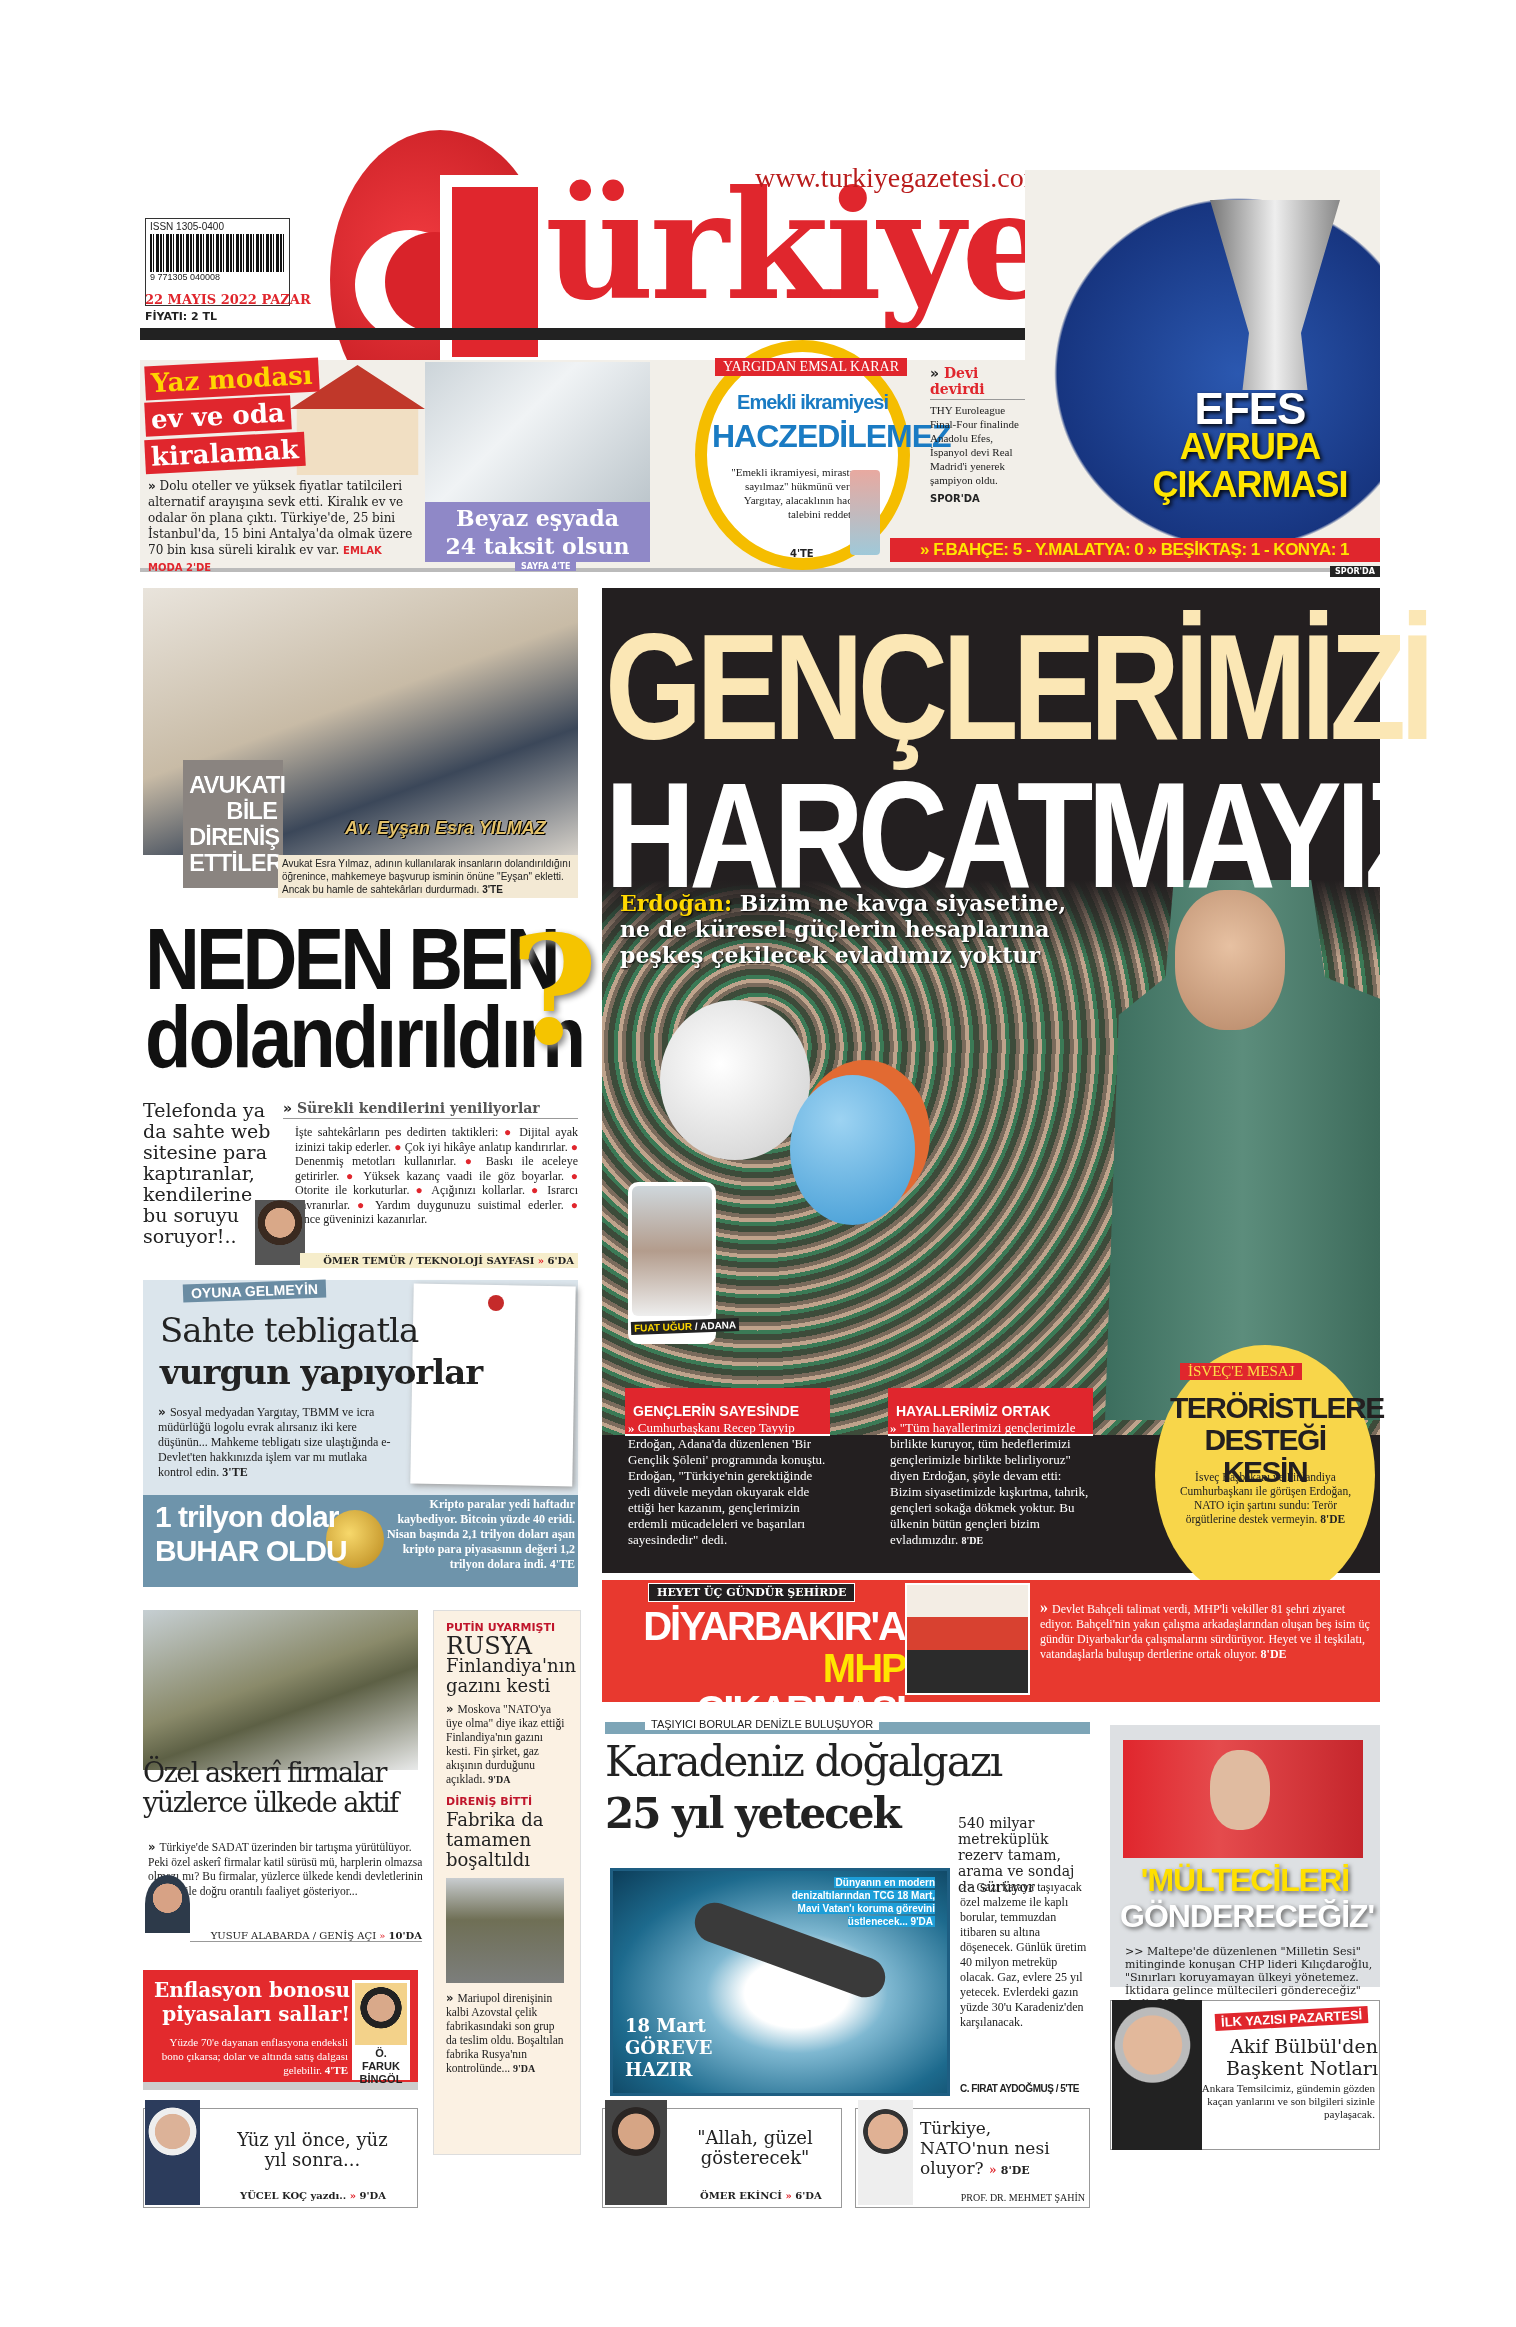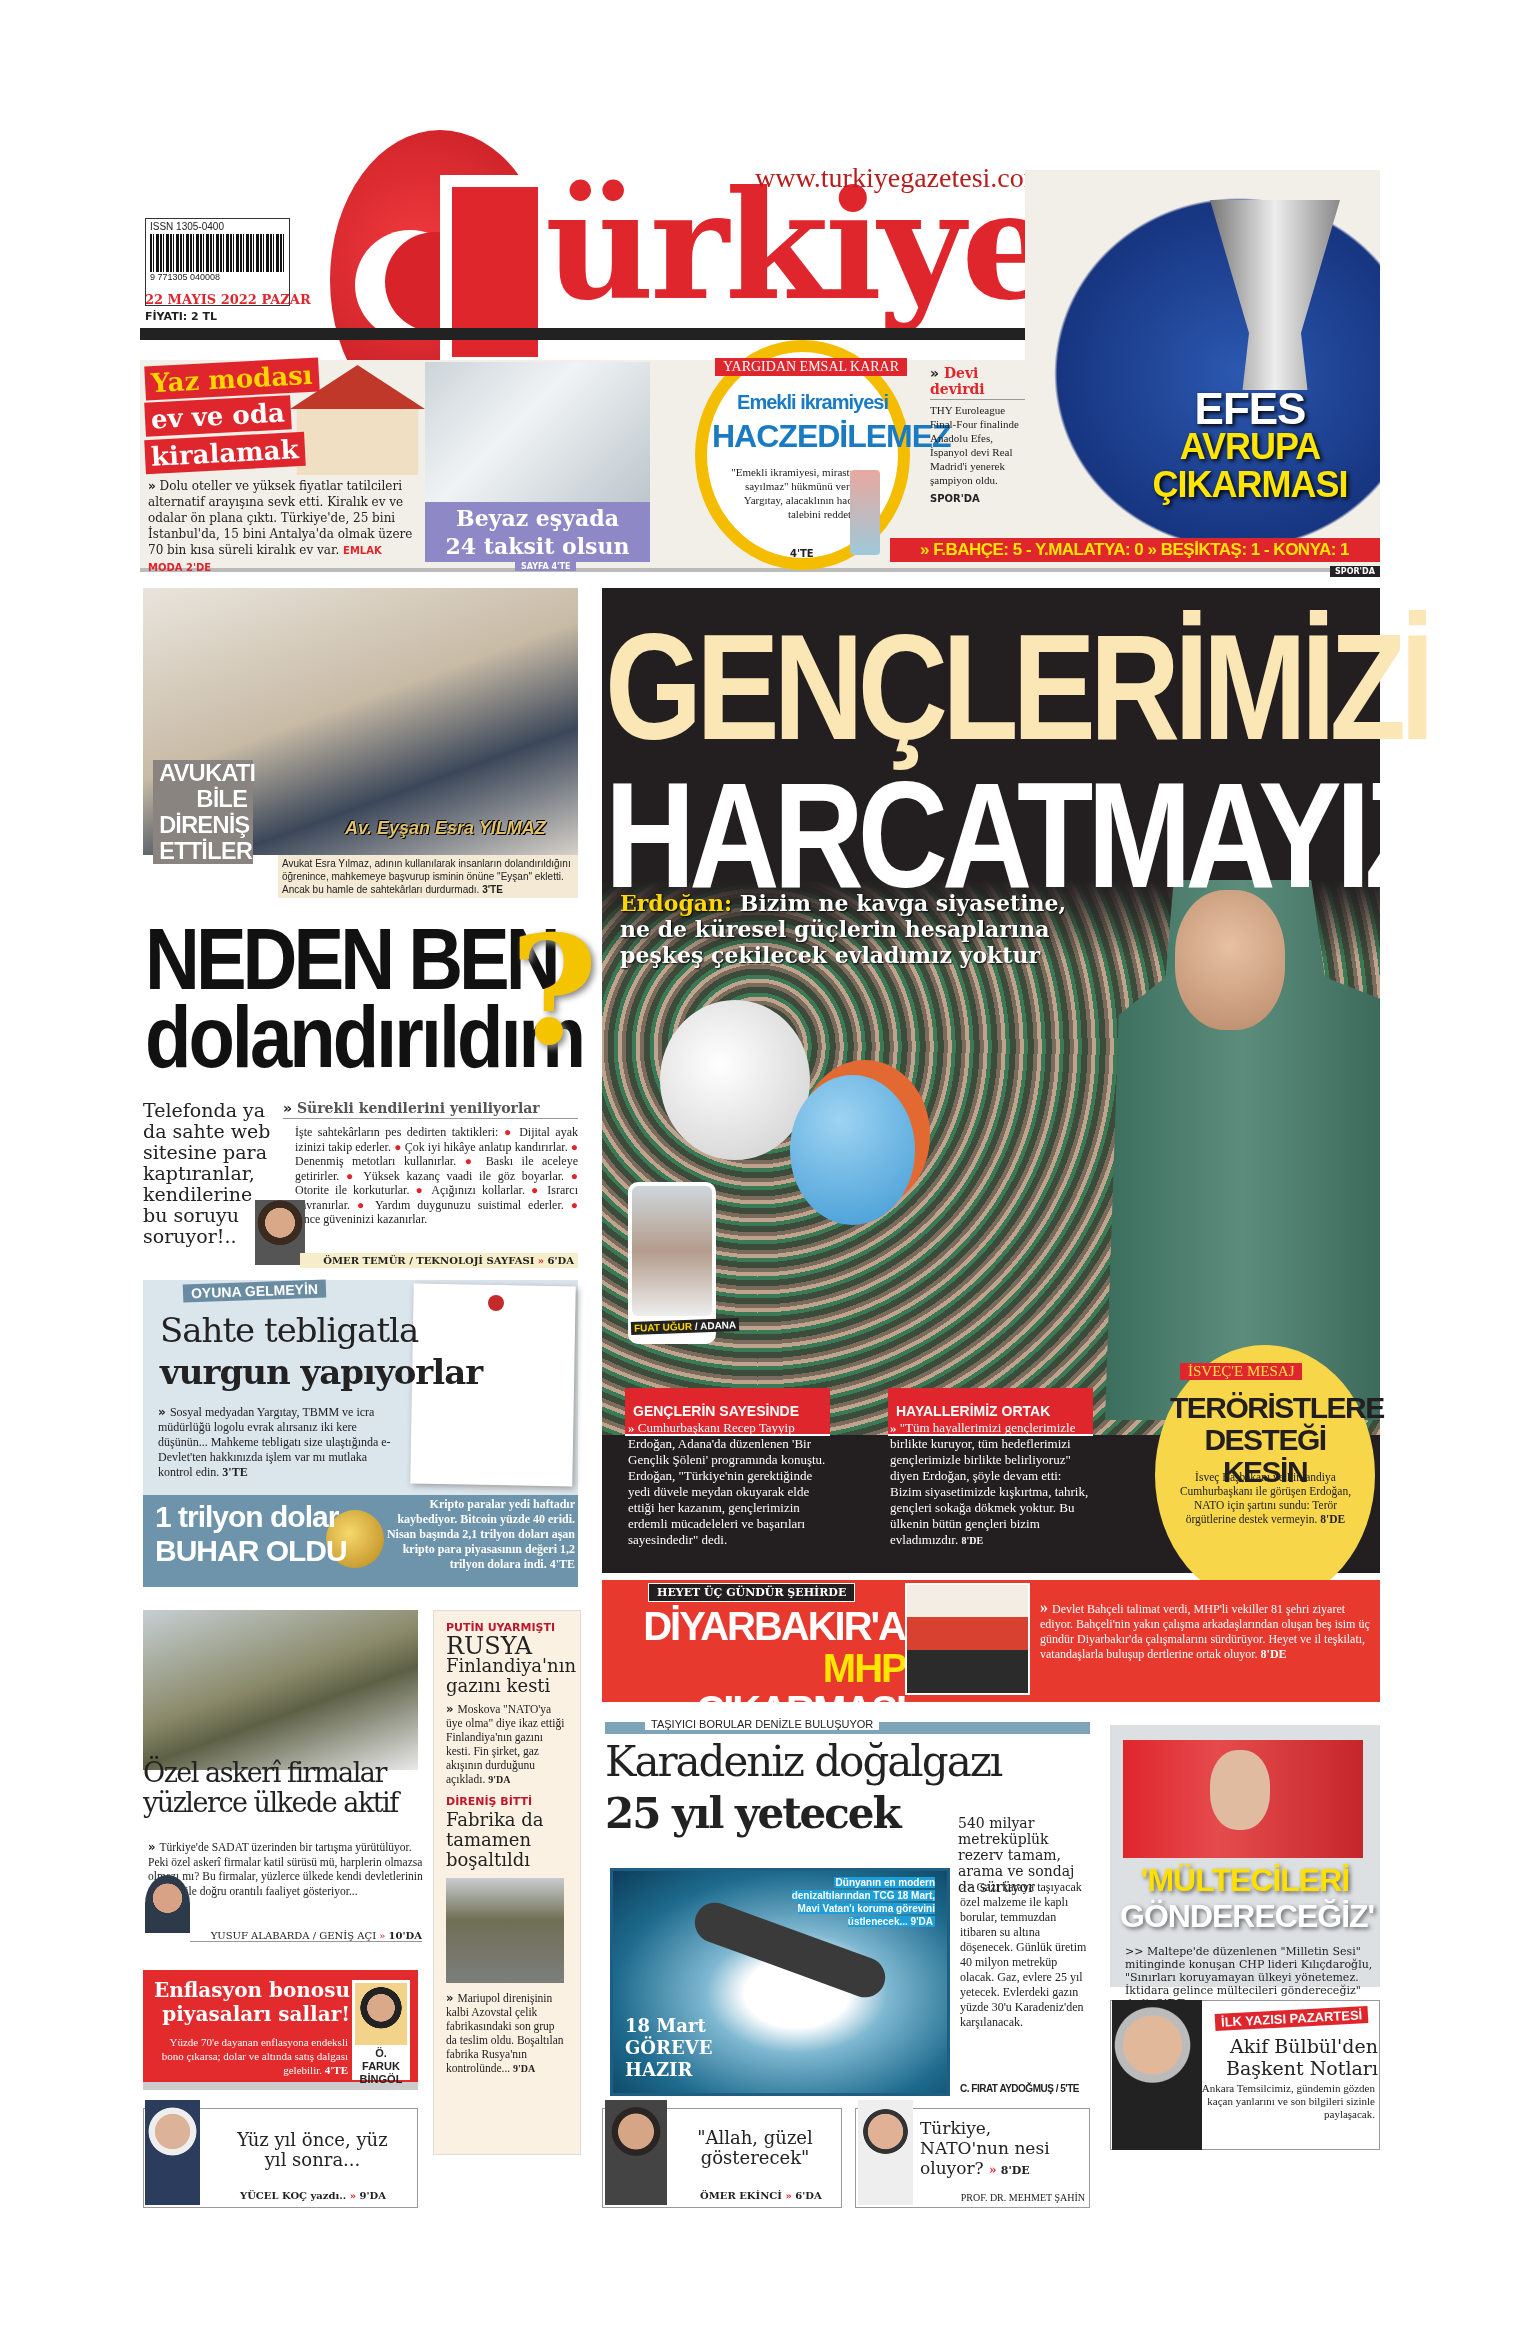--- a/index.html
+++ b/index.html
@@ -43,21 +43,21 @@
 #efes-small b{font-size:10px;font-family:"DejaVu Sans",sans-serif}
 #efes-photo{left:1025px;top:170px;width:355px;height:370px;background:radial-gradient(ellipse at 60% 55%,#2b58b0,#173580 60%,#f2efe9 61%);}
 #cup{left:1210px;top:200px;width:130px;height:190px;background:linear-gradient(90deg,#777,#eee,#888);clip-path:polygon(0 0,100% 0,70% 70%,75% 100%,25% 100%,30% 70%)}
 #efes-title{left:1150px;top:390px;width:200px;text-align:center;font-family:"Liberation Sans",sans-serif;font-weight:bold;line-height:38px;letter-spacing:-1px;text-shadow:2px 2px 4px #000}
 #efes-title .w{color:#fff;font-size:44px}
 #efes-title .y{color:#ffe500;font-size:36px}
 #score-bar{left:890px;top:538px;width:490px;height:24px;background:#e0262d;color:#ffe500;font-family:"Liberation Sans",sans-serif;font-weight:bold;font-size:17px;padding-left:30px;line-height:24px;letter-spacing:-.5px}
 #spor-tag{left:1330px;top:566px;background:#222;color:#fff;font-size:8px;font-weight:bold;padding:1px 5px;font-family:"DejaVu Sans",sans-serif}
 
 #lawyer-photo{left:143px;top:588px;width:435px;height:267px;background:linear-gradient(160deg,#e9e4dc,#c8bba6 45%,#3b4759 70%,#d6d1c9)}
-#lawyer-tag{left:153px;top:760px;width:100px;text-align:right;color:#fff;font-family:"Liberation Sans",sans-serif;font-weight:bold;font-size:24px;line-height:26px;letter-spacing:-1px;text-shadow:0 0 0 #000;background:#8a8480;padding:0 6px}
+#lawyer-tag{left:183px;top:760px;width:100px;text-align:right;color:#fff;font-family:"Liberation Sans",sans-serif;font-weight:bold;font-size:24px;line-height:26px;letter-spacing:-1px;text-shadow:0 0 0 #000;background:#8a8480;padding:12px 6px}
 #lawyer-name{left:345px;top:818px;color:#e2c16a;font-family:"Liberation Sans",sans-serif;font-weight:bold;font-style:italic;font-size:18px;text-shadow:1px 1px 0 #000,-1px -1px 0 #000}
 #lawyer-caption{left:278px;top:855px;width:300px;font-family:"Liberation Sans",sans-serif;font-size:10px;line-height:13px;background:#f3e9d4;padding:2px 4px}
 #neden{left:145px;top:920px;font-family:"Liberation Sans",sans-serif;font-weight:bold;font-size:76px;line-height:68px;letter-spacing:-4px;color:#111;transform:scaleY(1.15);transform-origin:top left}
 #qmark{left:510px;top:915px;color:#f5c400;font-family:"DejaVu Serif",serif;font-weight:bold;font-size:150px;line-height:1;text-shadow:3px 3px 6px #888}
 #telefonda{left:143px;top:1100px;width:130px;font-family:"DejaVu Serif",serif;font-size:19px;line-height:21px}
 #surekli-h{left:283px;top:1100px;width:295px;font-family:"DejaVu Serif",serif;font-weight:bold;font-size:14px;color:#555;border-bottom:1px solid #999;padding-bottom:2px}
 #surekli-p{left:295px;top:1125px;width:283px;font-family:"Liberation Serif",serif;font-size:12px;line-height:14.5px;text-align:justify}
 #surekli-p .dot{color:#e0262d}
 #omer-photo{left:255px;top:1200px;width:50px;height:65px;background:radial-gradient(circle at 50% 35%,#d9a888 30%,#3a2a20 31% 45%,#555 46%);}
 #omer-byline{left:300px;top:1253px;width:278px;text-align:right;background:#f6edcb;font-family:"DejaVu Serif",serif;font-weight:bold;font-size:10px;padding:2px 4px}

